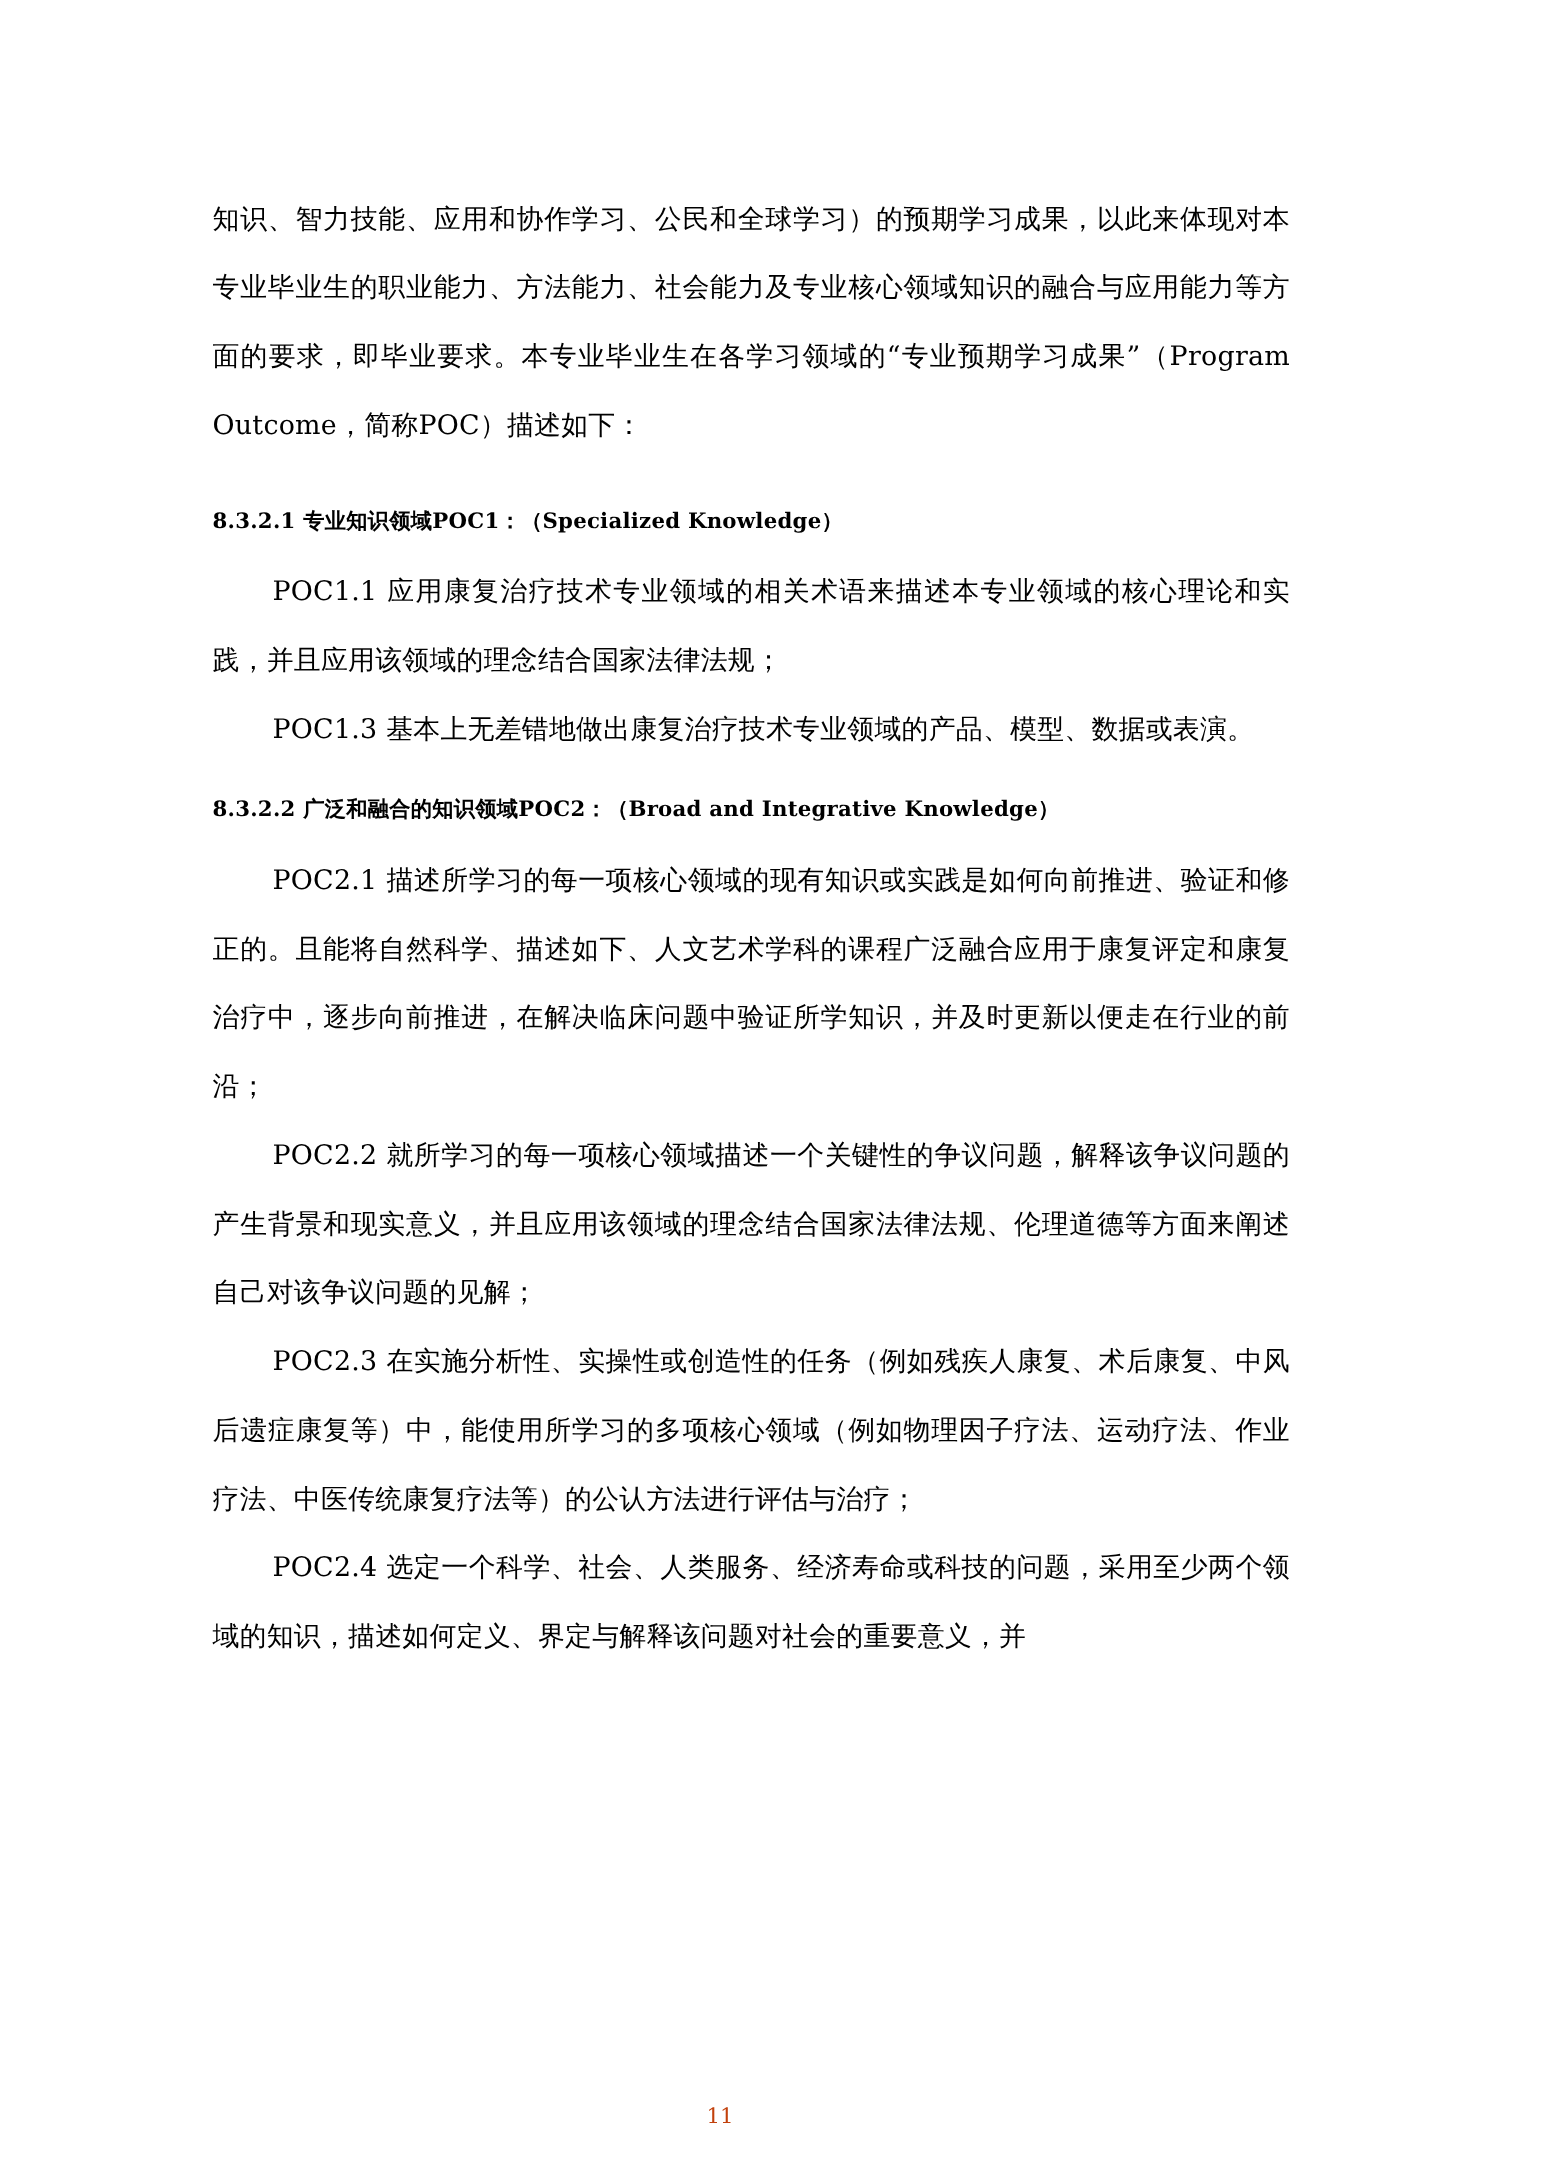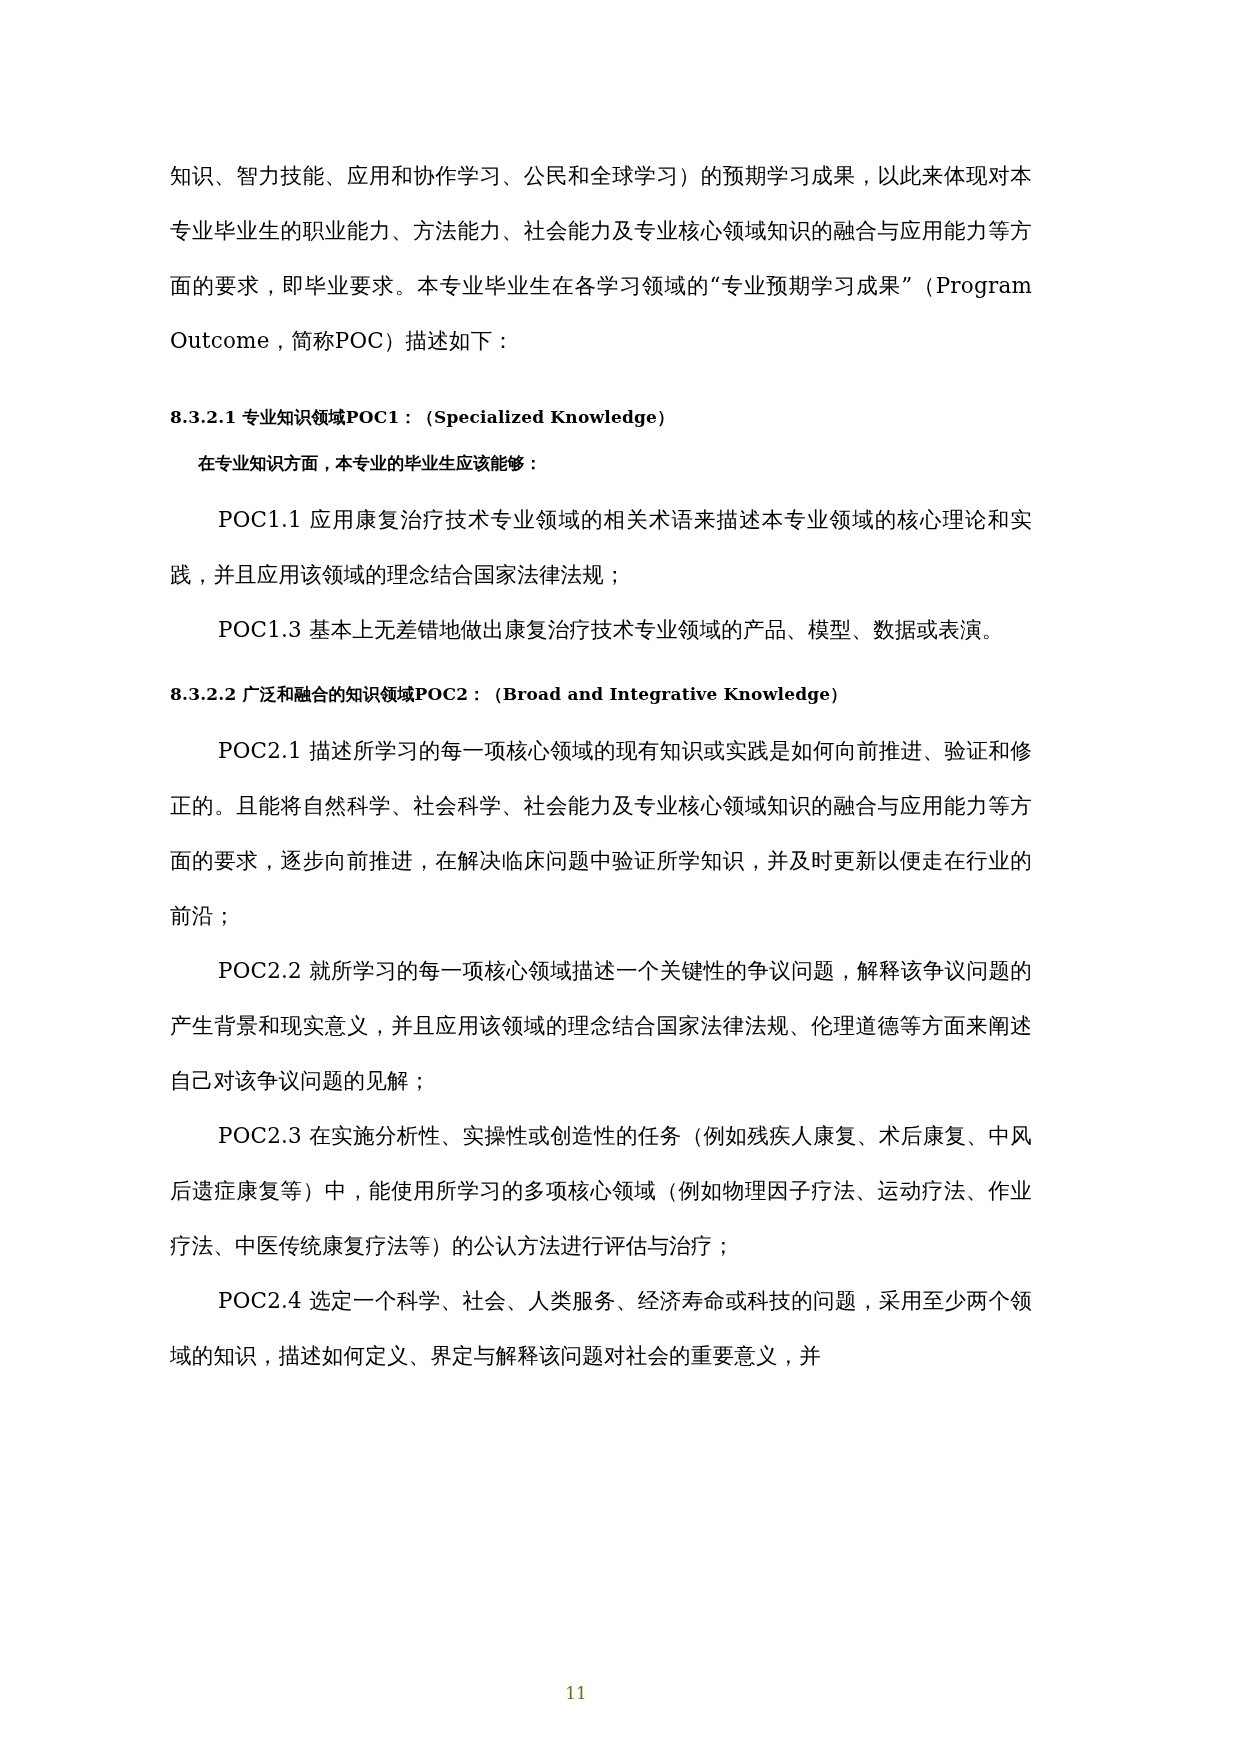--- a/index.html
+++ b/index.html
@@ -50,43 +50,42 @@
     margin-bottom: 0px;
   }
   .footer {
     position: absolute;
     left: 0;
     right: 0;
     bottom: 72px;
     text-align: center;
     font-family: "DejaVu Serif", "Liberation Serif", serif;
     font-size: 17px;
-    color: #4d7c0f;
+    color: #c2410c;
   }
 </style>
 </head>
 <body>
 
 <div class="page">
 
   <p class="body-text para-block">知识、智力技能、应用和协作学习、公民和全球学习）的预期学习成果，以此来体现对本专业毕业生的职业能力、方法能力、社会能力及专业核心领域知识的融合与应用能力等方面的要求，即毕业要求。本专业毕业生在各学习领域的“专业预期学习成果”（Program Outcome，简称POC）描述如下：</p>
 
   <div class="heading">
     <span>8.3.2.1</span>
     <span>专业知识领域POC1：（Specialized Knowledge）</span>
-    <span class="sub">在专业知识方面，本专业的毕业生应该能够：</span>
   </div>
 
   <p class="body-text indent">POC1.1 应用康复治疗技术专业领域的相关术语来描述本专业领域的核心理论和实践，并且应用该领域的理念结合国家法律法规；</p>
   <p class="body-text indent">POC1.3 基本上无差错地做出康复治疗技术专业领域的产品、模型、数据或表演。</p>
 
   <div class="heading gap-before">
     <span>8.3.2.2</span>
     <span>广泛和融合的知识领域POC2：（Broad and Integrative Knowledge）</span>
   </div>
 
-  <p class="body-text indent">POC2.1 描述所学习的每一项核心领域的现有知识或实践是如何向前推进、验证和修正的。且能将自然科学、社会科学、社会能力及专业核心领域知识的融合与应用能力等方面的要求，逐步向前推进，在解决临床问题中验证所学知识，并及时更新以便走在行业的前沿；</p>
+  <p class="body-text indent">POC2.1 描述所学习的每一项核心领域的现有知识或实践是如何向前推进、验证和修正的。且能将自然科学、描述如下、人文艺术学科的课程广泛融合应用于康复评定和康复治疗中，逐步向前推进，在解决临床问题中验证所学知识，并及时更新以便走在行业的前沿；</p>
   <p class="body-text indent">POC2.2 就所学习的每一项核心领域描述一个关键性的争议问题，解释该争议问题的产生背景和现实意义，并且应用该领域的理念结合国家法律法规、伦理道德等方面来阐述自己对该争议问题的见解；</p>
   <p class="body-text indent">POC2.3 在实施分析性、实操性或创造性的任务（例如残疾人康复、术后康复、中风后遗症康复等）中，能使用所学习的多项核心领域（例如物理因子疗法、运动疗法、作业疗法、中医传统康复疗法等）的公认方法进行评估与治疗；</p>
   <p class="body-text indent">POC2.4 选定一个科学、社会、人类服务、经济寿命或科技的问题，采用至少两个领域的知识，描述如何定义、界定与解释该问题对社会的重要意义，并</p>
 
   <div class="footer">11</div>
 </div>
 
 </body></html>

